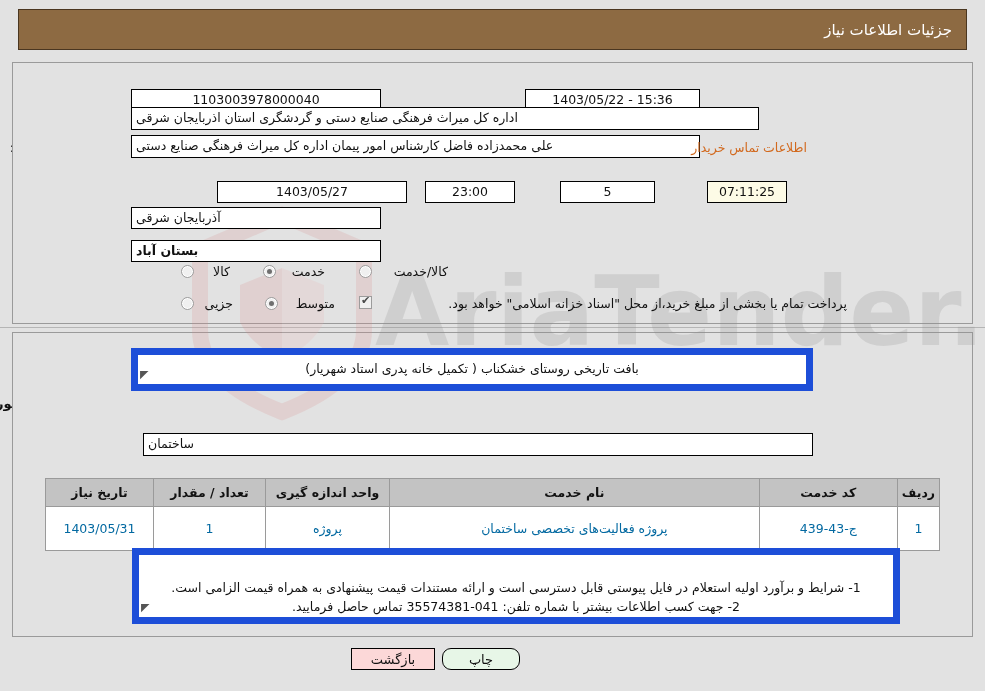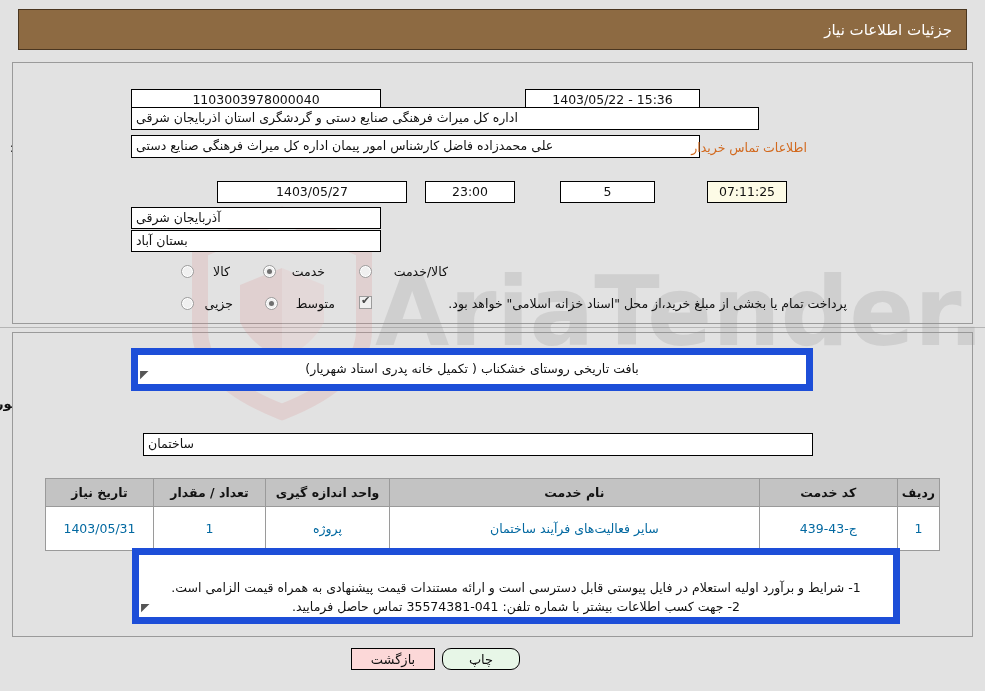--- a/index.html
+++ b/index.html
@@ -241,21 +241,21 @@
   <div class="fld center" style="right:470px; top:170px; width:90px; height:22px; z-index:6;">23:00</div>
   <div class="fld center" style="right:330px; top:170px; width:95px; height:22px; z-index:6;">5</div>
   <div class="plaintext" style="right:288px; top:174px;">روز و</div>
   <div class="fld center yellow" style="right:198px; top:170px; width:80px; height:22px; z-index:6;">07:11:25</div>
   <div class="plaintext" style="right:96px; top:174px;">ساعت باقی مانده</div>
 
   <div class="lbl" style="right:860px; top:211px; width:118px;">استان محل تحویل:</div>
   <div class="fld right" style="right:604px; top:207px; width:250px; height:22px; z-index:6;">آذربایجان شرقی</div>
 
   <div class="lbl" style="right:860px; top:238px; width:118px;">شهر محل تحویل:</div>
-  <div class="fld right" style="right:604px; top:230px; width:250px; height:22px; z-index:6;">بستان آباد</div>
+  <div class="fld right" style="right:604px; top:240px; width:250px; height:22px; z-index:6;font-weight:bold;">بستان آباد</div>
 
   <div class="lbl" style="right:860px; top:265px; width:118px;">طبقه بندی موضوعی:</div>
 
   <div class="radio" id="cat-r0" style="right:791px; top:265px; z-index:6;"></div>
   <div class="radio-lbl" style="right:755px; top:264px; z-index:6;">کالا</div>
 
   <div class="radio on" id="cat-r1" style="right:709px; top:265px; z-index:6;"></div>
   <div class="radio-lbl" style="right:660px; top:264px; z-index:6;">خدمت</div>
 
   <div class="radio" id="cat-r2" style="right:613px; top:265px; z-index:6;"></div>
@@ -295,21 +295,21 @@
         <th>نام خدمت</th>
         <th style="width:124px;">واحد اندازه گیری</th>
         <th style="width:112px;">تعداد / مقدار</th>
         <th style="width:108px;">تاریخ نیاز</th>
       </tr>
     </thead>
     <tbody>
       <tr>
         <td>1</td>
         <td>ج-43-439</td>
-        <td>سایر فعالیت‌های فرآیند ساختمان</td>
+        <td>پروژه فعالیت‌های تخصصی ساختمان</td>
         <td>پروژه</td>
         <td>1</td>
         <td>1403/05/31</td>
       </tr>
     </tbody>
   </table>
 
   <div class="lbl bold" style="right:860px; top:578px; width:120px;">توضیحات خریدار:</div>
   <div class="tarea" style="right:85px; top:548px; width:768px; height:76px; white-space:pre-line;">
     <span>1- شرایط و برآورد اولیه استعلام در فایل پیوستی قابل دسترسی است و ارائه مستندات قیمت پیشنهادی به همراه قیمت الزامی است.

